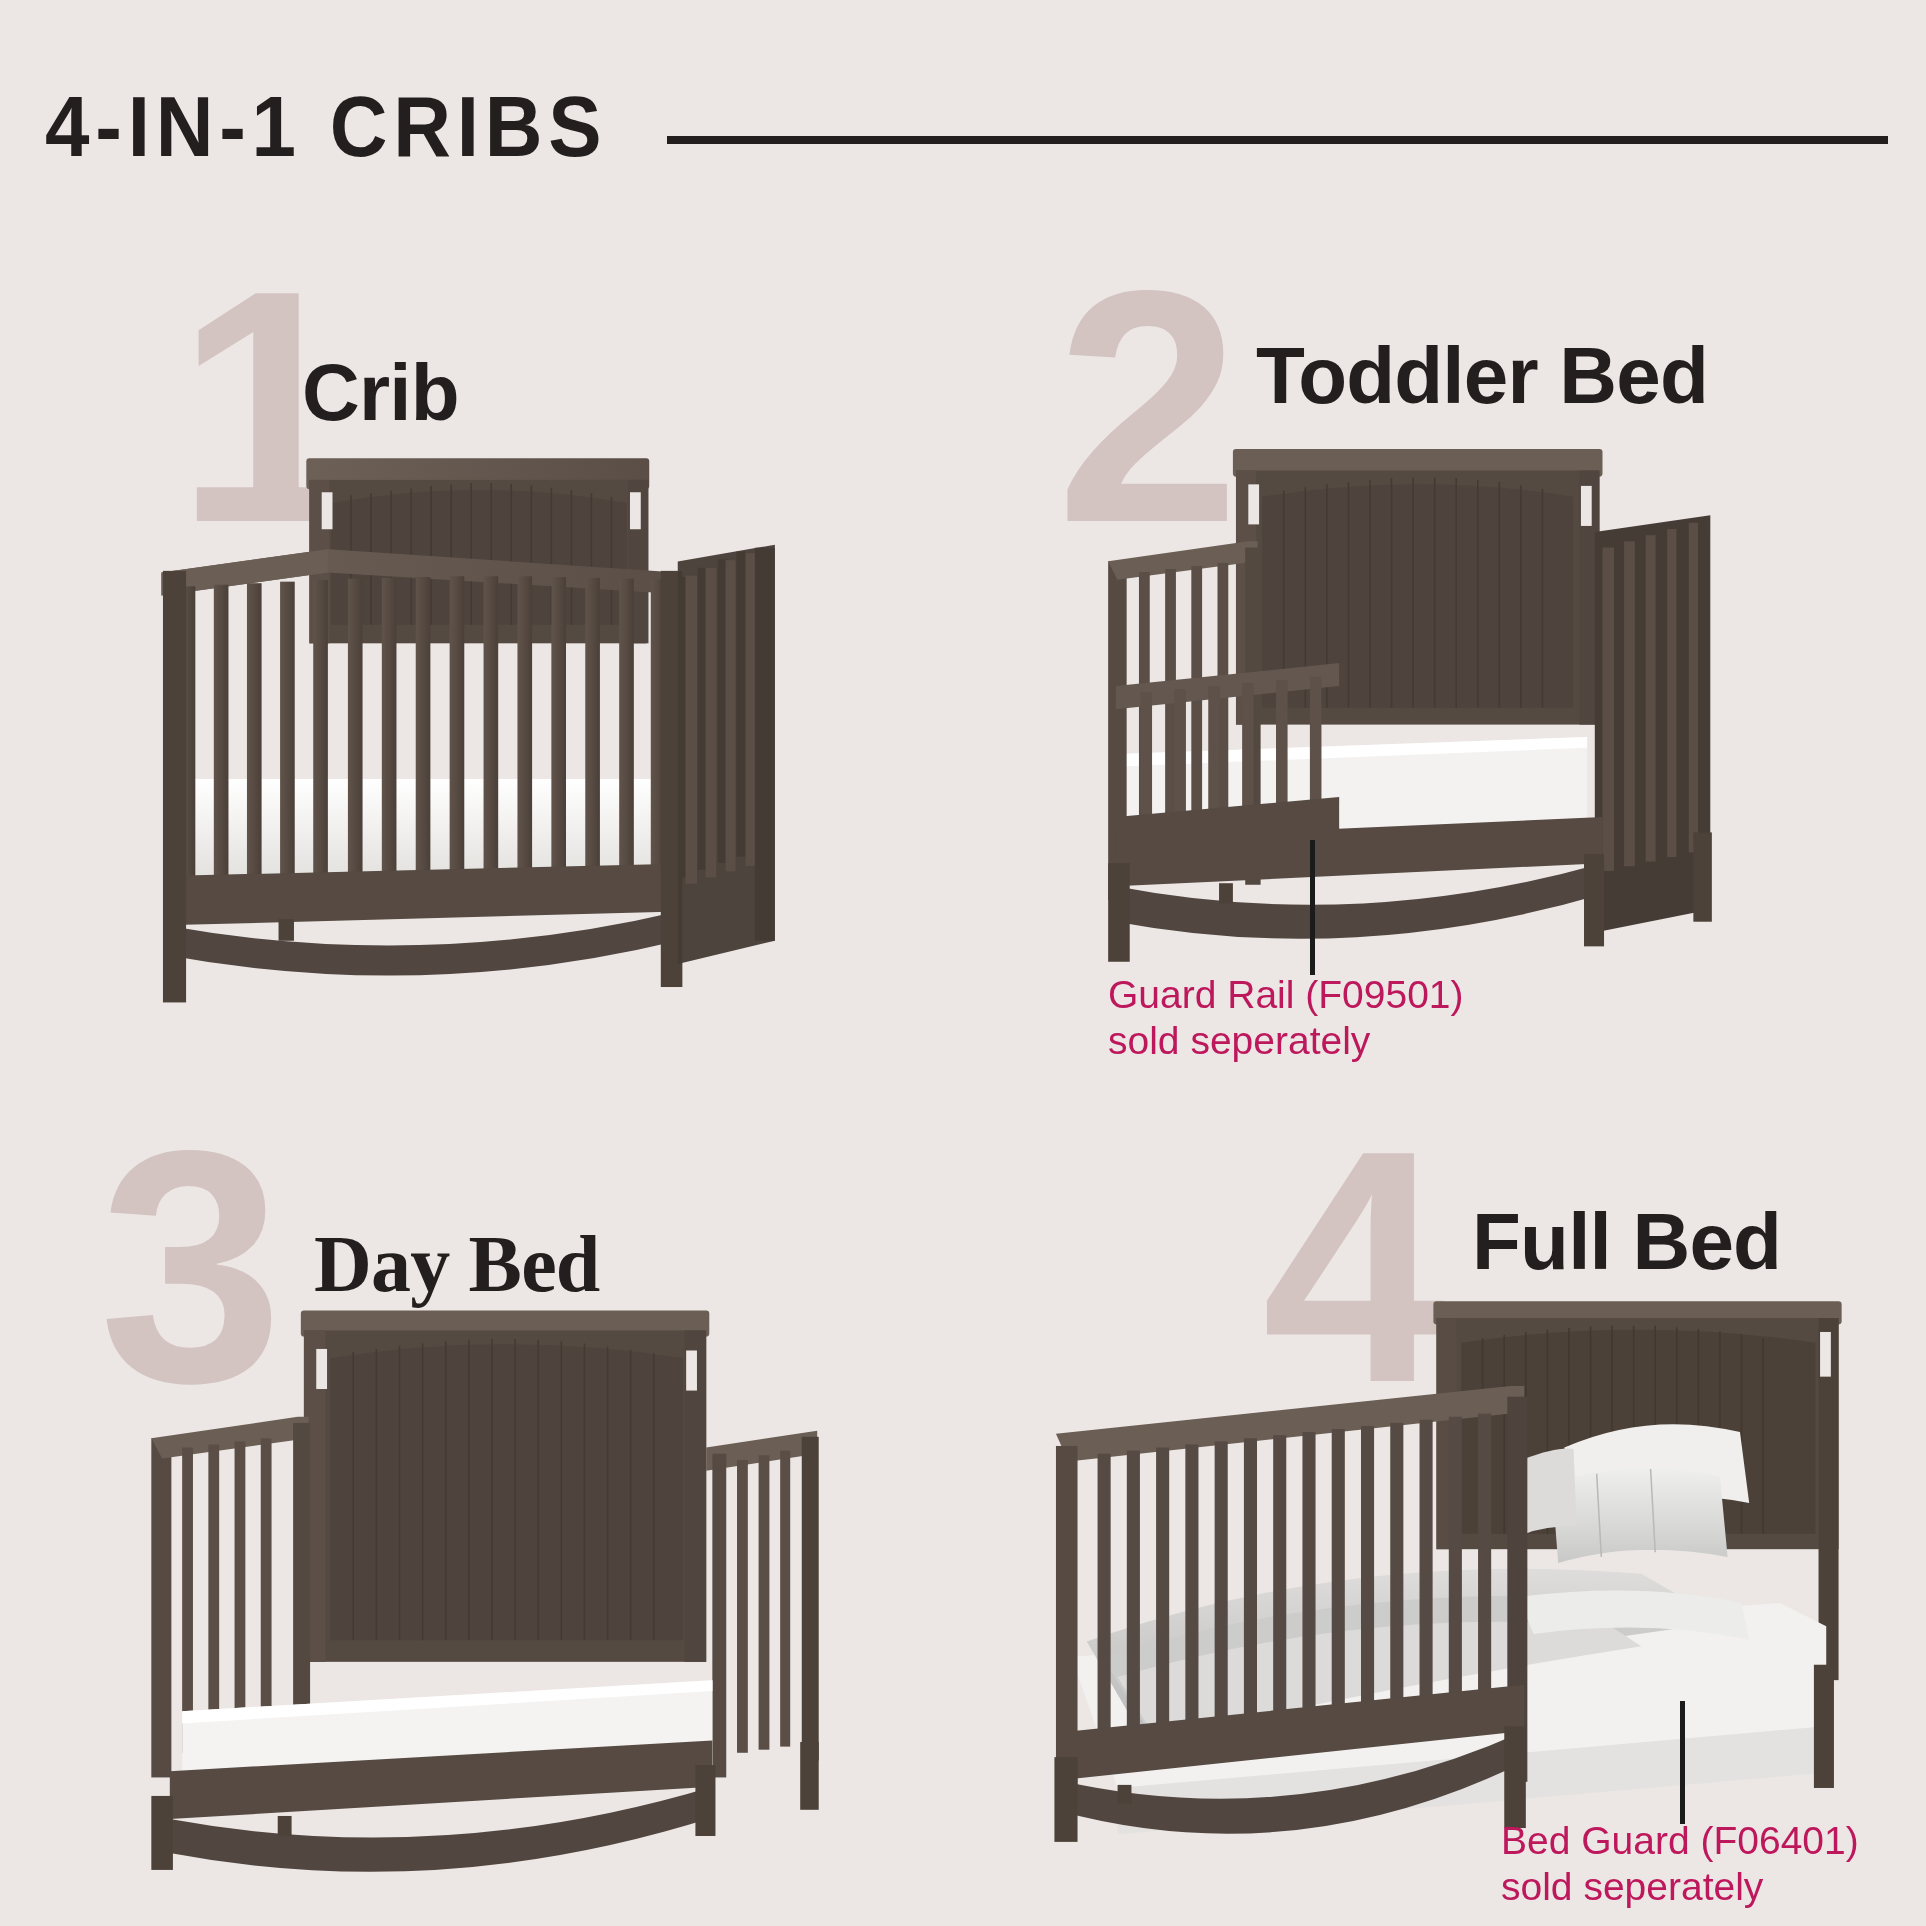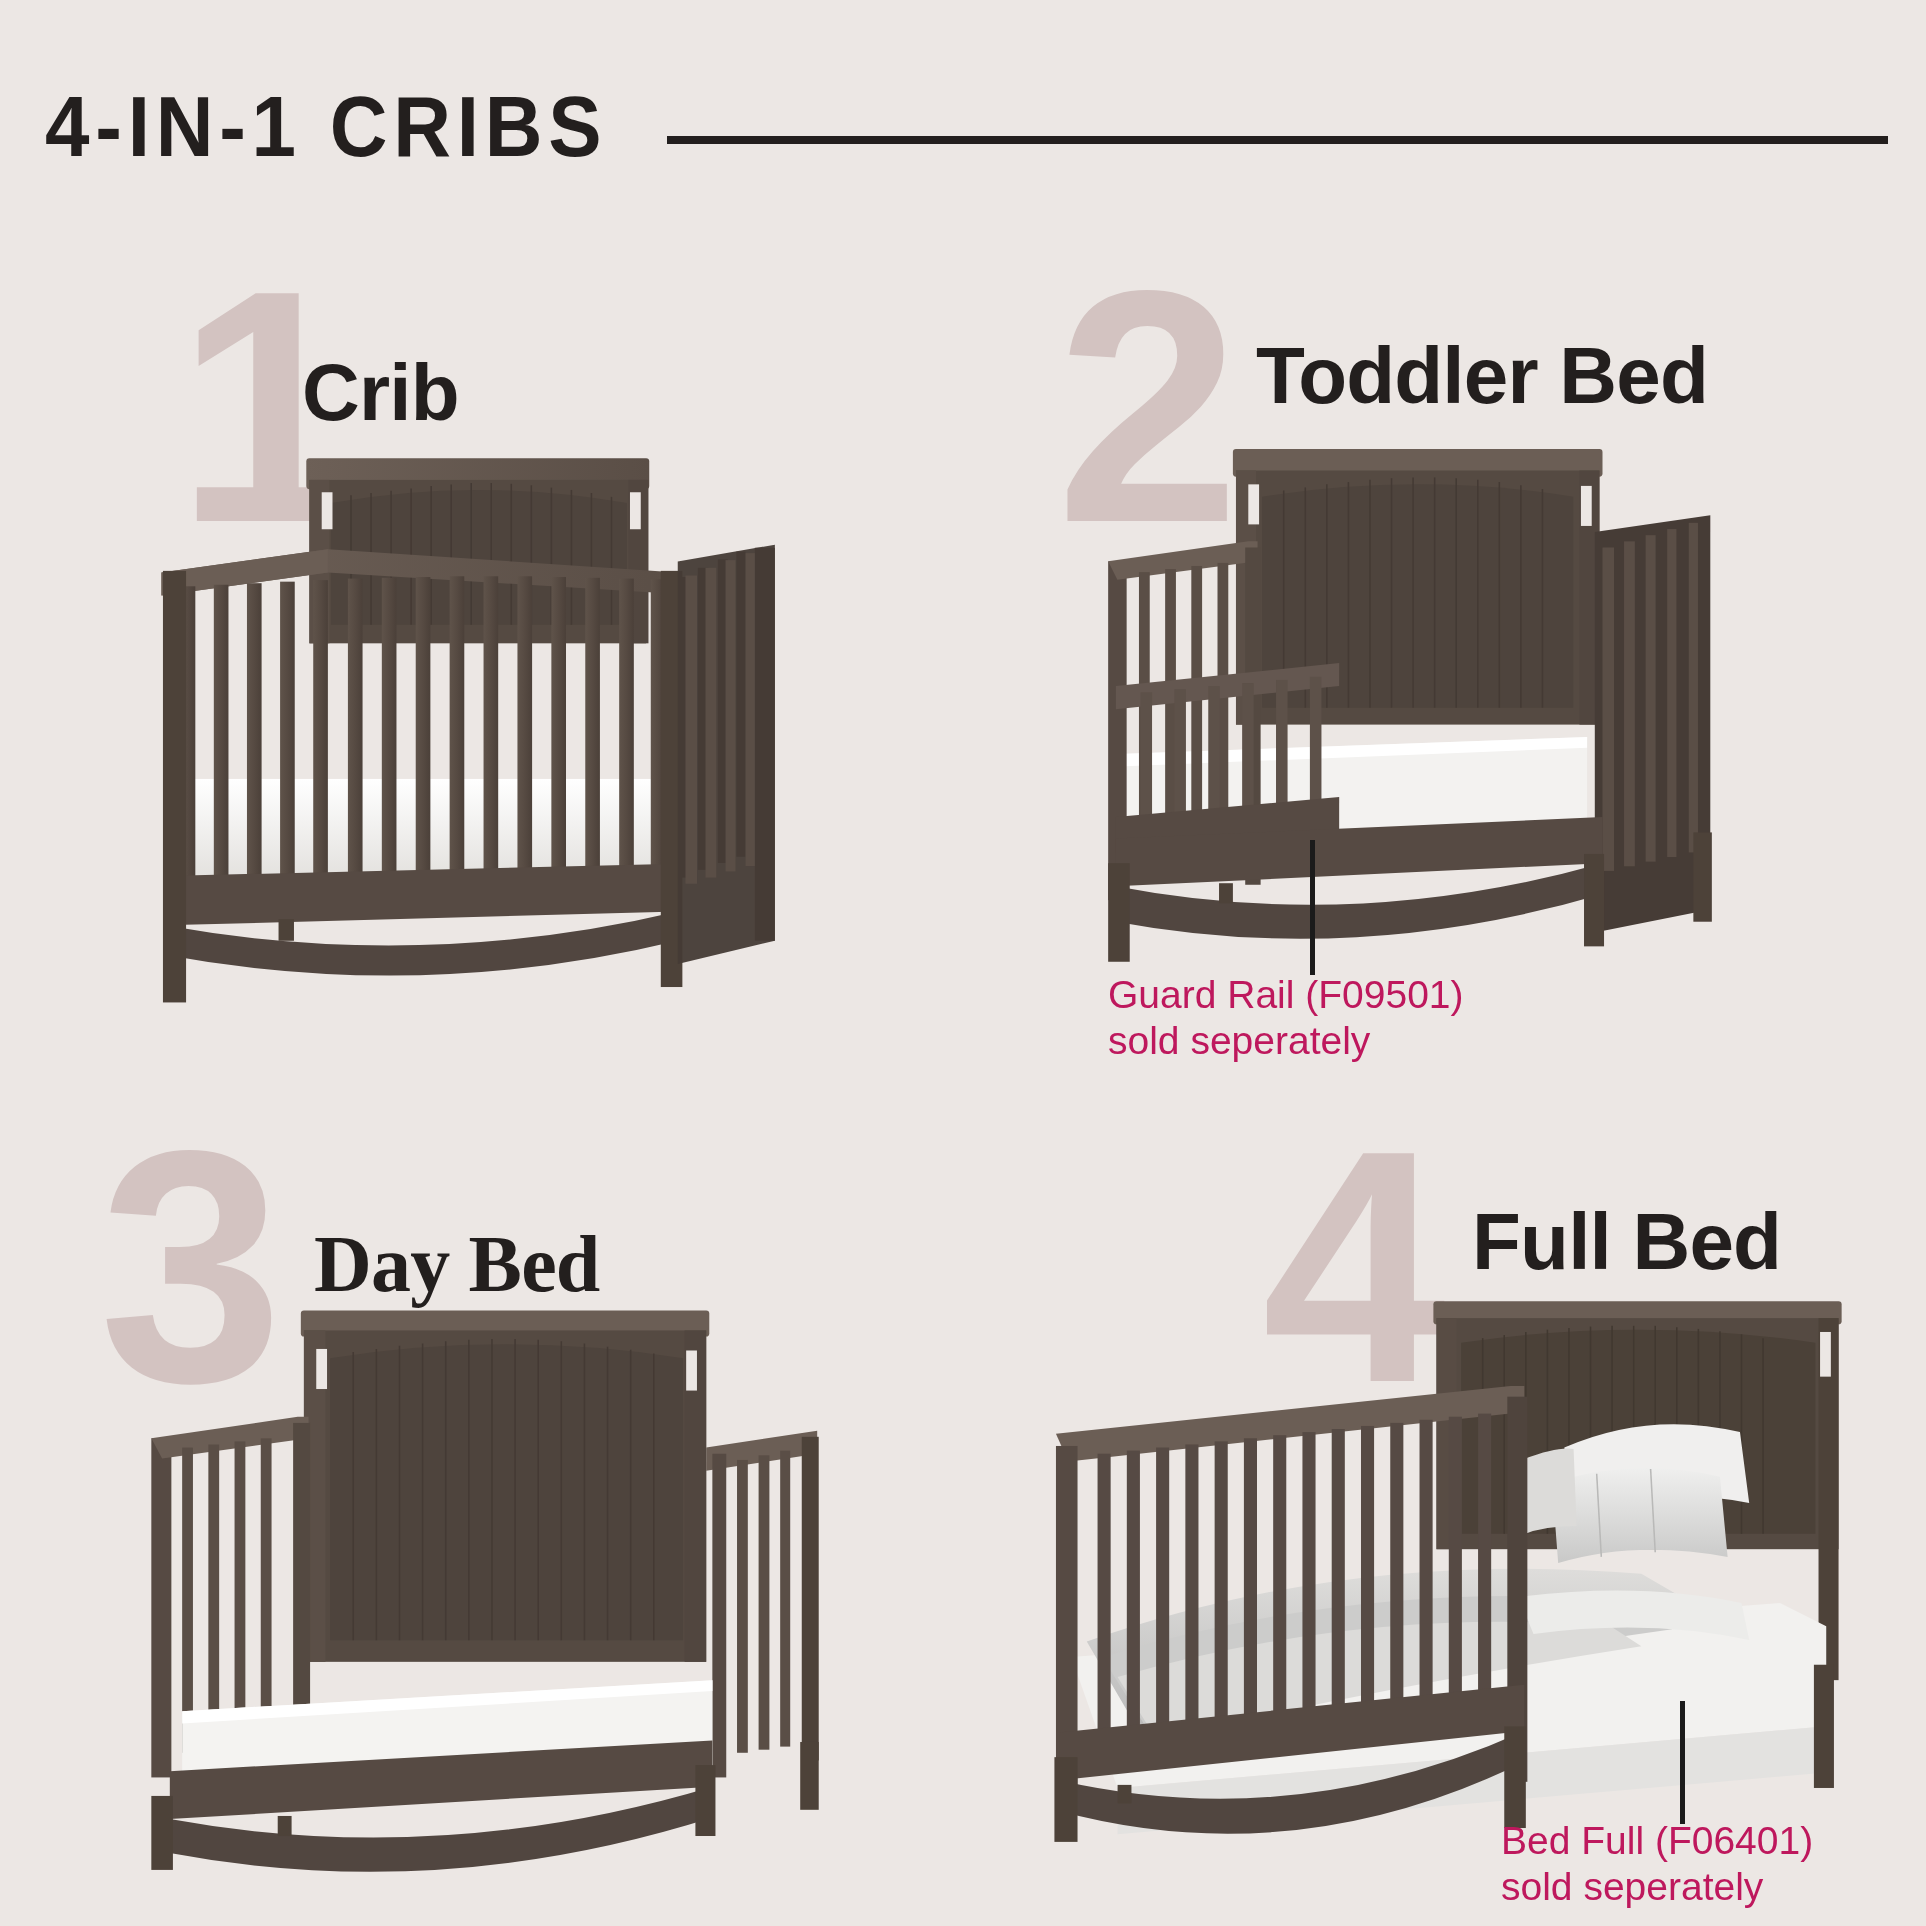--- a/index.html
+++ b/index.html
@@ -446,15 +446,15 @@
 
   <g fill="#4d4239">
     <rect x="38" y="600" width="30" height="110"></rect>
     <rect x="622" y="560" width="28" height="132"></rect>
     <rect x="1024" y="480" width="26" height="160"></rect>
     <rect x="120" y="636" width="18" height="24"></rect>
   </g>
 </svg>
 
 <div class="leader" id="leader-4"></div>
-<div class="note" id="note-4">Bed Full (F06401)
+<div class="note" id="note-4">Bed Guard (F06401)
 sold seperately</div>
 
 
 </body></html>

